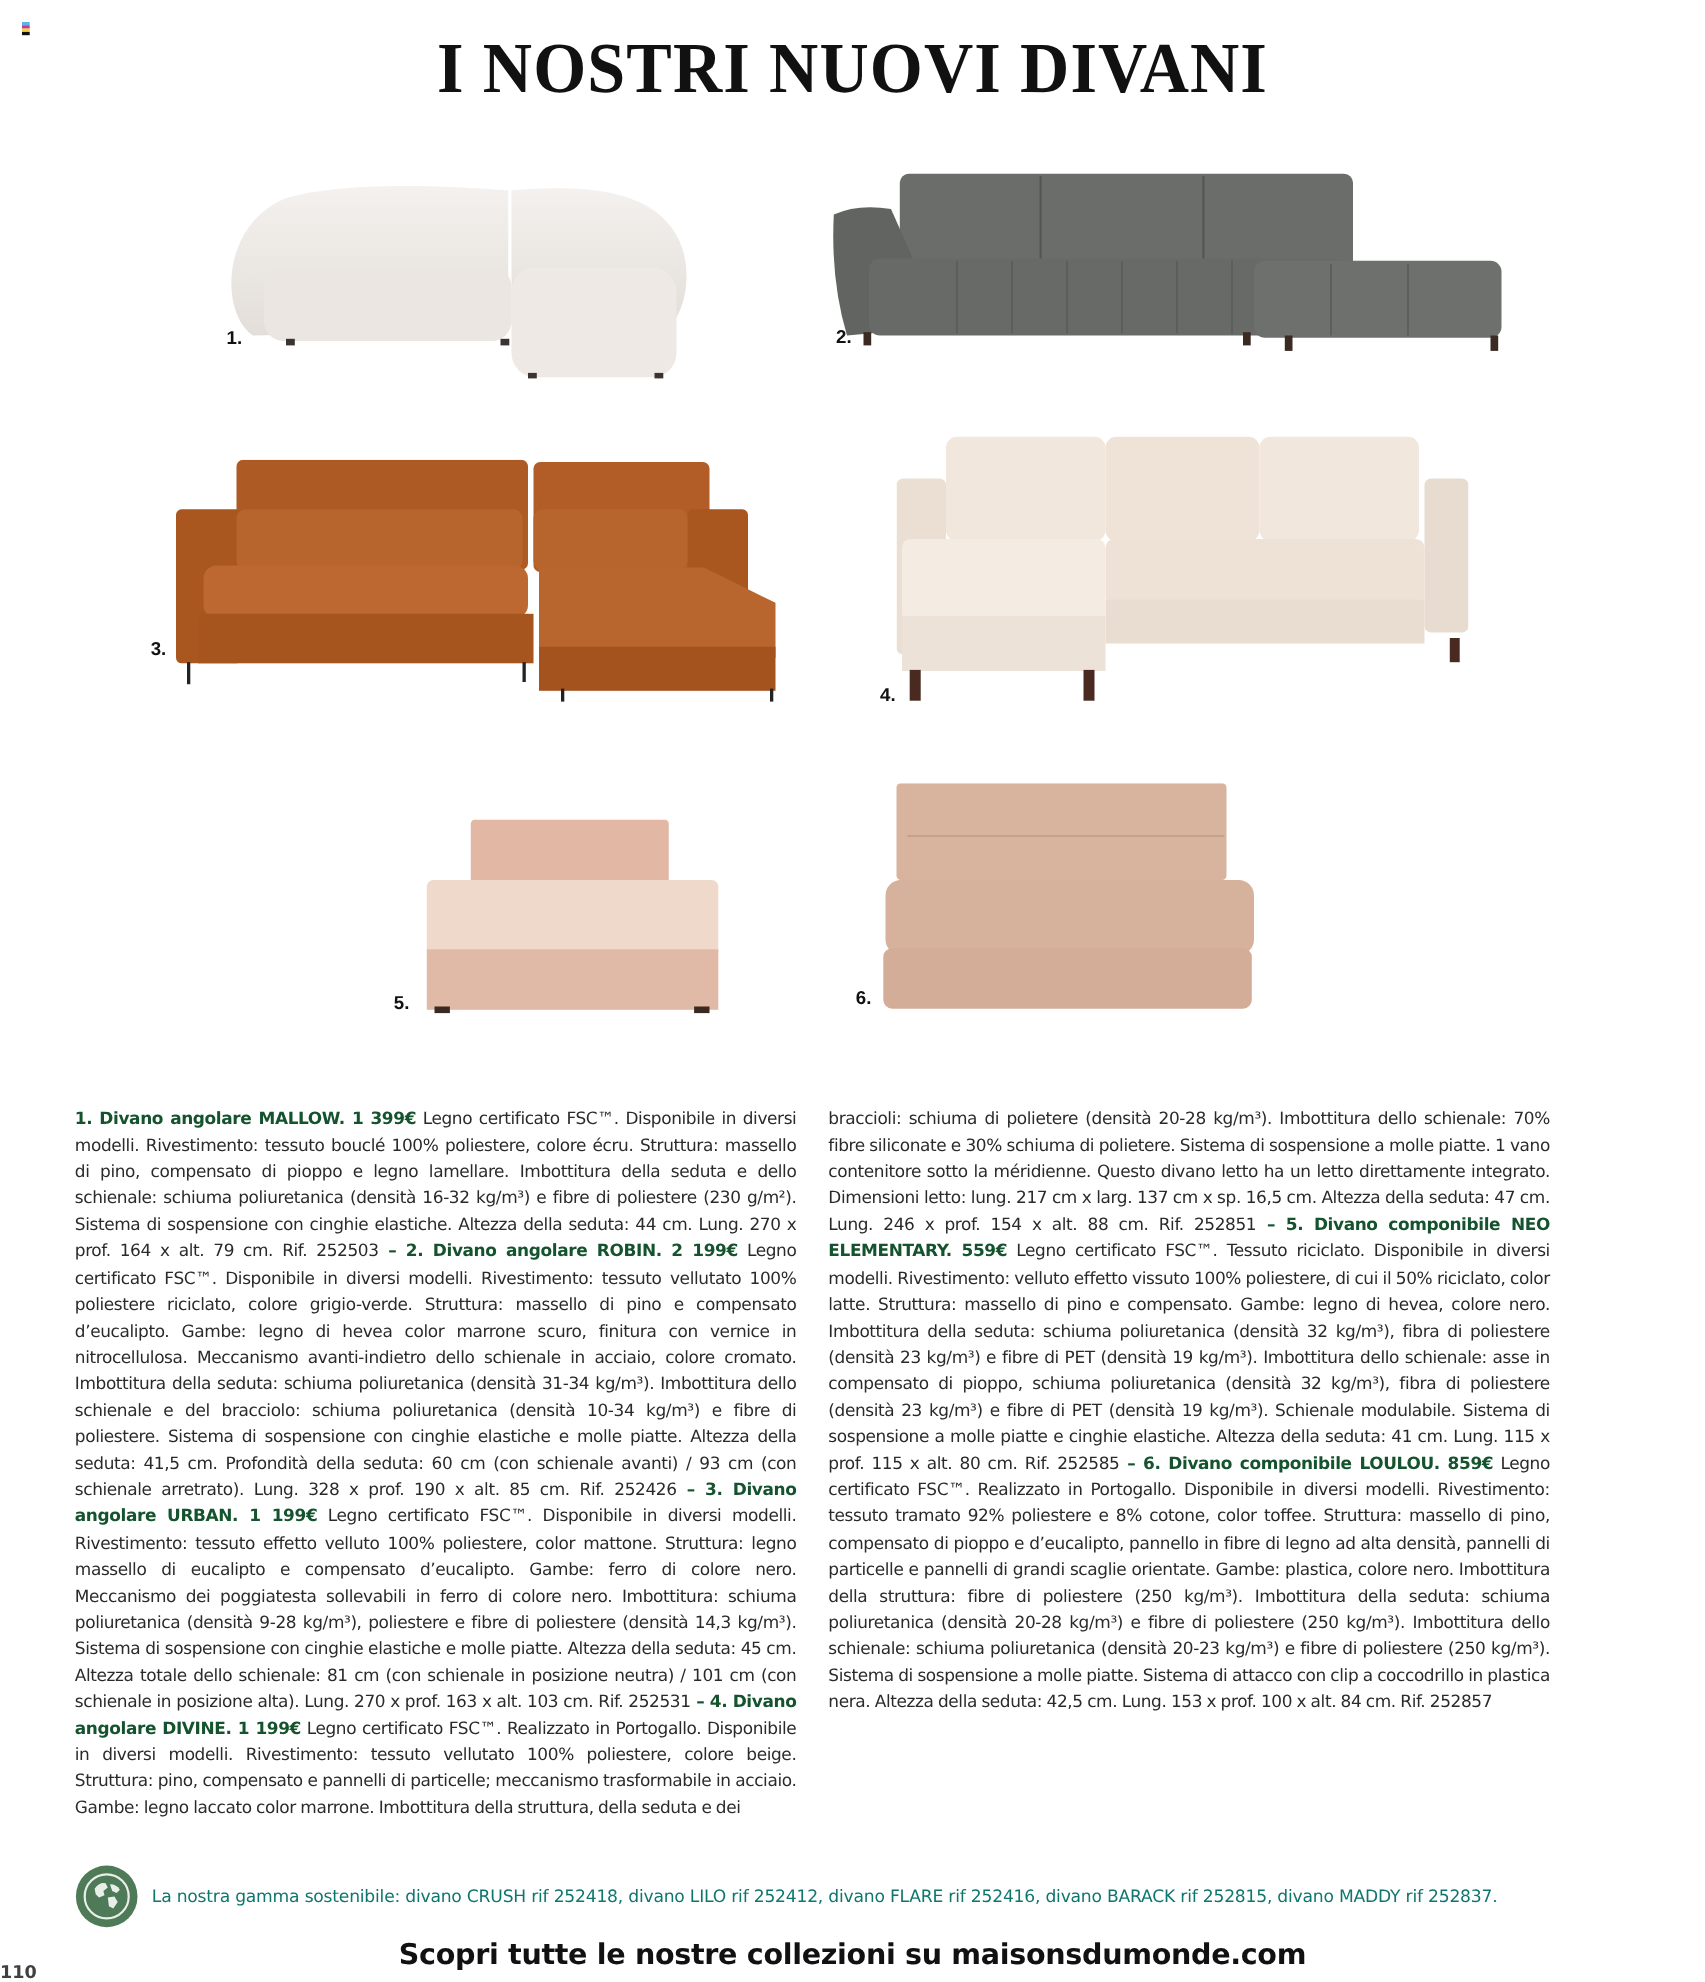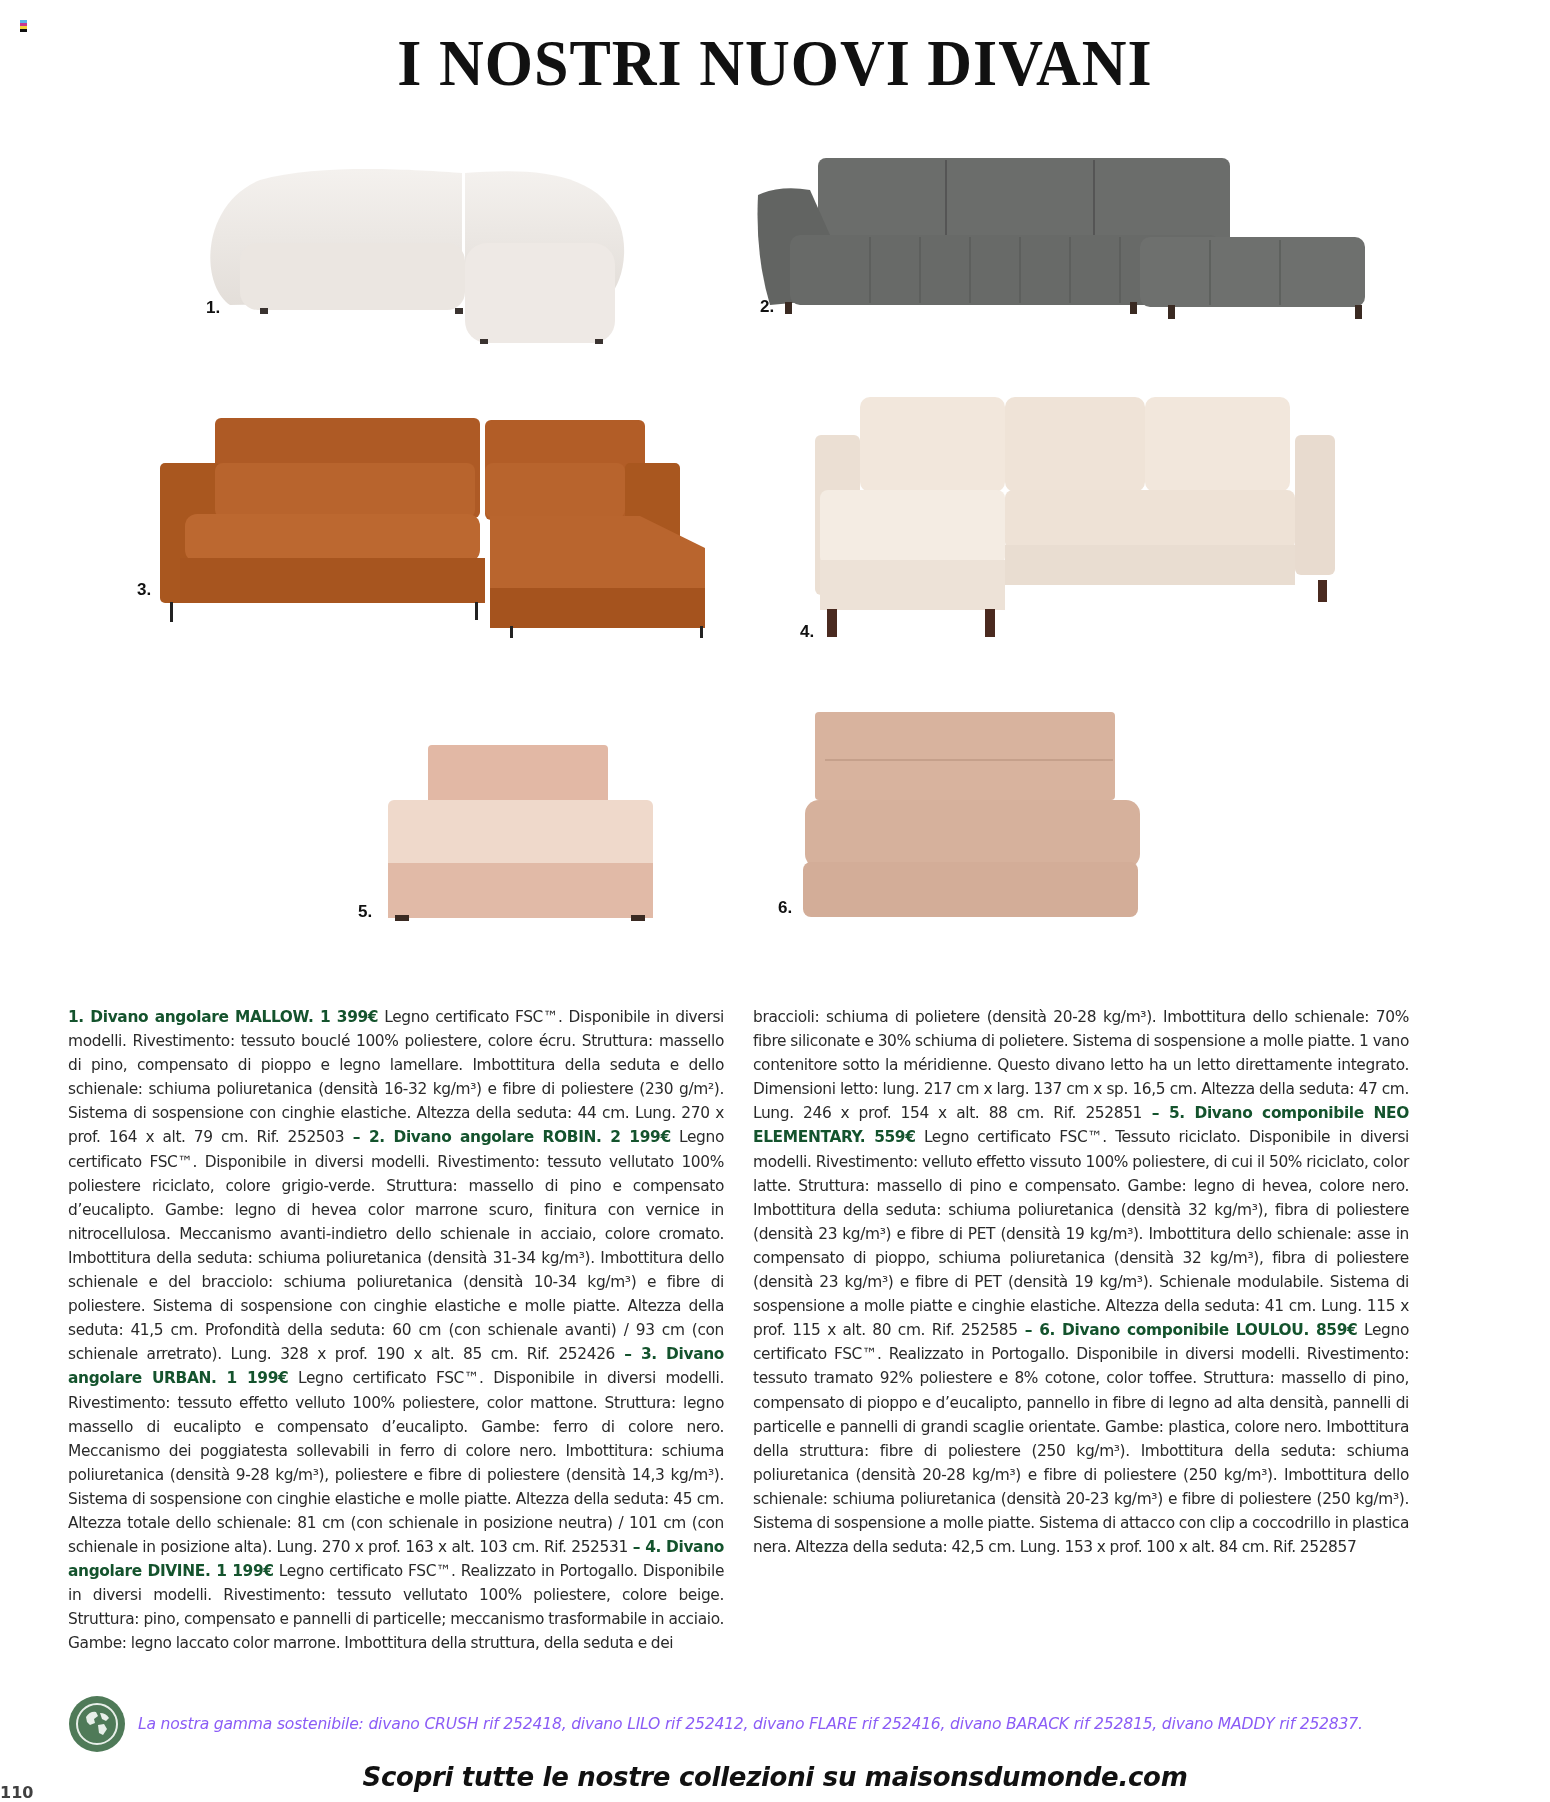--- a/index.html
+++ b/index.html
@@ -29,29 +29,28 @@
     color: #2a2a2a; text-align: justify; letter-spacing: -0.35px;
     word-spacing: -0.5px;
   }
   .desc-col b { color: #14532d; font-weight: bold; }
   .col-left { left: 68px; }
   .col-right { left: 753px; }
 
   .eco-row { position: absolute; left: 68px; top: 1694px; width: 1420px; height: 60px; display: flex; align-items: center; }
   .eco-icon { width: 58px; height: 58px; flex: 0 0 58px; }
   .eco-text {
-    margin-left: 12px; font-family: "DejaVu Sans", sans-serif; font-style: italic;
-    font-size: 15.6px; color: #8b5cf6; letter-spacing: -0.2px; white-space: nowrap;
+    margin-left: 12px; font-family: "DejaVu Sans", sans-serif; 
+    font-size: 15.6px; color: #0f766e; letter-spacing: -0.2px; white-space: nowrap;
   }
 
   .footer-cta {
     position: absolute; left: 0; right: 0; top: 1762px; text-align: center;
     font-family: "DejaVu Sans", sans-serif; font-weight: bold; font-size: 26px; color: #111;
     letter-spacing: -0.3px;
-    font-style: italic;
   }
   .page-number {
     position: absolute; left: 0; top: 1783px; font-family: "DejaVu Sans", sans-serif;
     font-weight: bold; font-size: 16px; color: #404040;
   }
 </style>
 </head>
 <body>
 
 <div class="cmyk">

